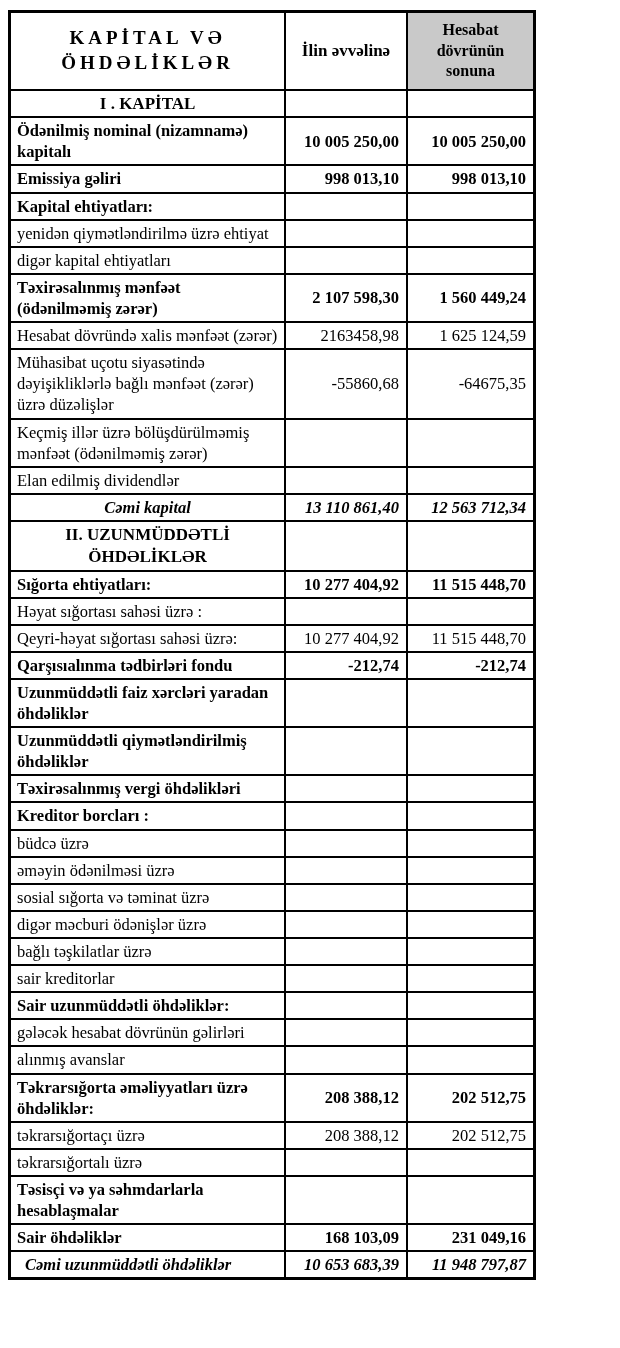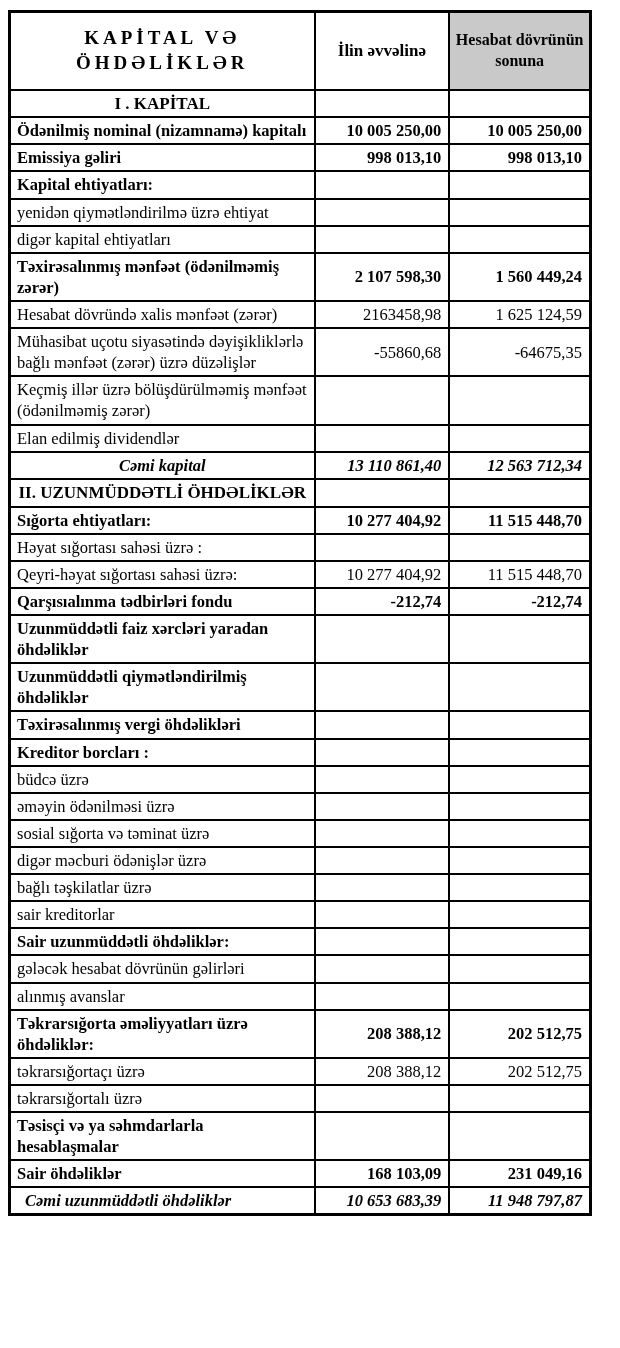--- a/index.html
+++ b/index.html
@@ -9,21 +9,21 @@
   }
   body {
     width: 620px;
     font-family: "Liberation Serif", "DejaVu Serif", serif;
     color: #000;
   }
   .page {
     padding: 10px 8px 8px 8px;
   }
   table.balance {
-    width: 584px;
+    width: 528px;
     border-collapse: collapse;
     table-layout: fixed;
     border: 3px solid #000;
     font-size: 16.5px;
     line-height: 1.28;
   }
   col.c1 { width: 52.5%; }
   col.c2 { width: 23.2%; }
   col.c3 { width: 24.3%; }
   th, td {

